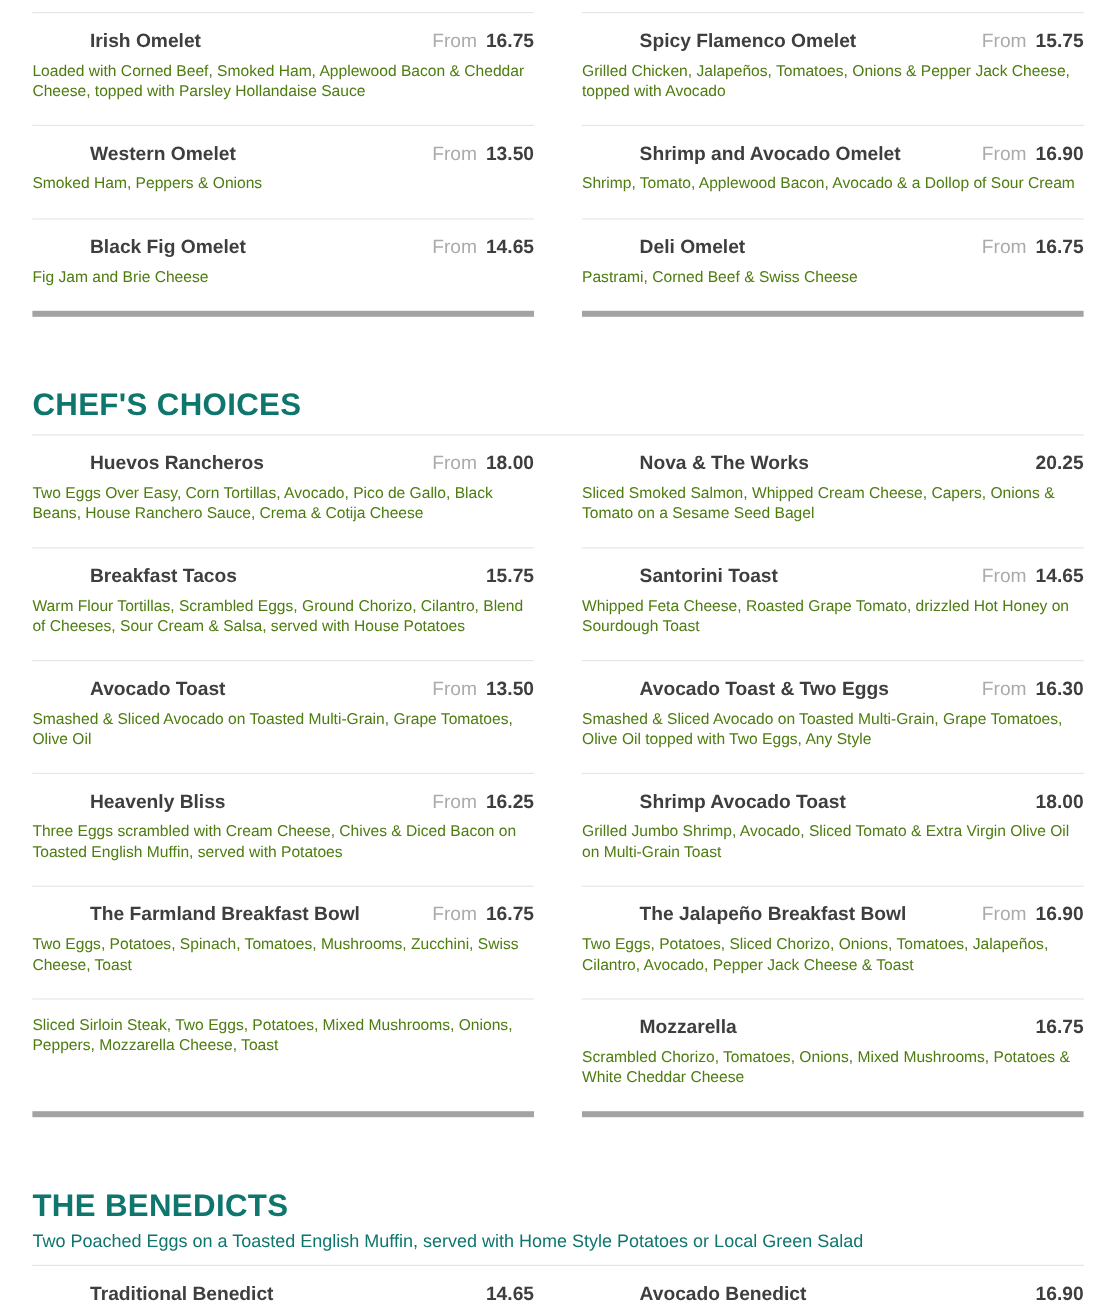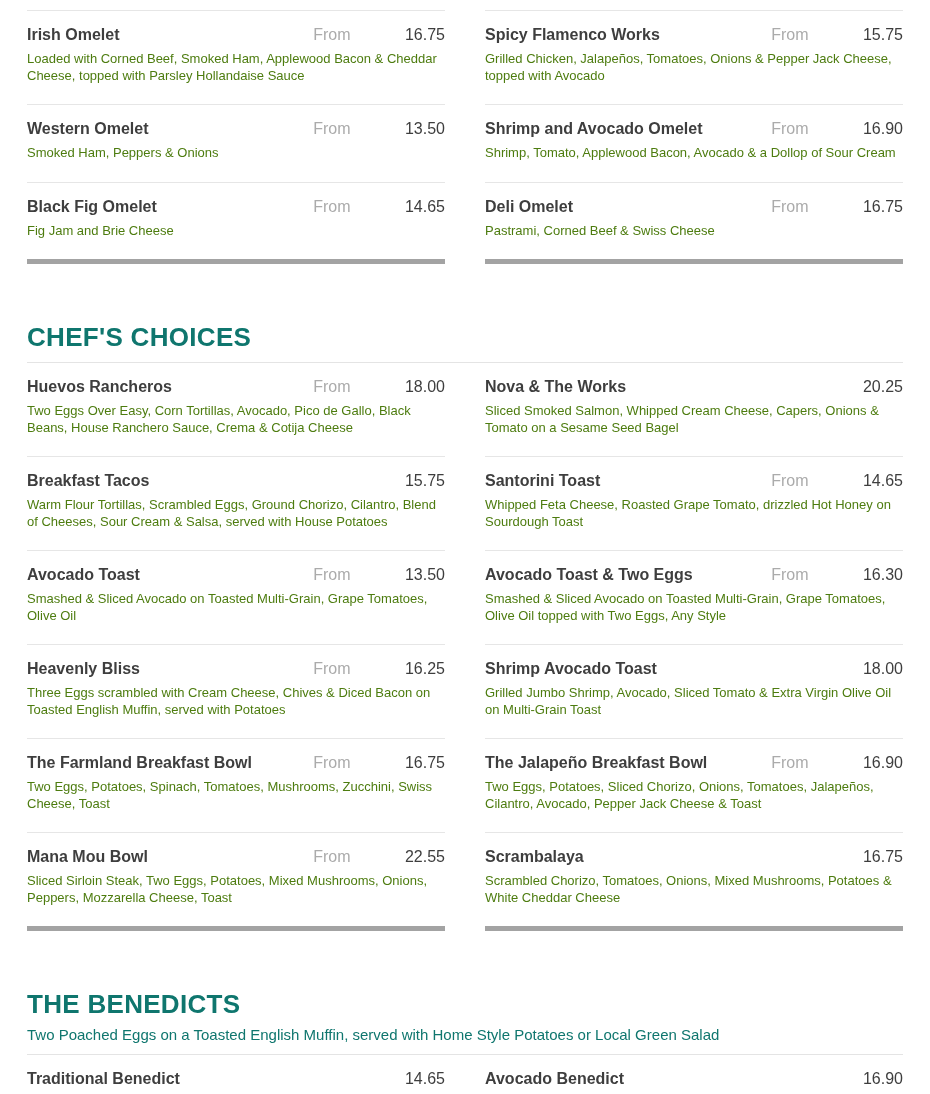--- a/index.html
+++ b/index.html
@@ -60,36 +60,36 @@
     justify-content: space-between;
     align-items: baseline;
     line-height: 21px;
     margin-bottom: 6px;
   }
   .item-name {
     font-size: 16px;
     font-weight: bold;
     color: #3e3e3e;
     padding-right: 10px;
+    margin-left: 48px;
   }
   .item-price {
     white-space: nowrap;
     flex-shrink: 0;
   }
   .from {
     font-size: 16px;
     color: #ababab;
     margin-right: 3px;
   }
   .from:empty { display: none; }
   .price {
     font-size: 16px;
-    font-weight: normal;
+    font-weight: bold;
     color: #3e3e3e;
-    margin-left: 47px;
   }
   .item-desc {
     font-size: 13px;
     line-height: 16.5px;
     color: #4d7c0f;
   }
 </style>
 </head>
 <body>
 
@@ -104,21 +104,21 @@
       <div class="item-price">
         <span class="from">From</span>
         <span class="price">16.75</span>
       </div>
     </div>
     <p class="item-desc">Loaded with Corned Beef, Smoked Ham, Applewood Bacon &amp; Cheddar Cheese, topped with Parsley Hollandaise Sauce</p>
   </article>
 
   <article class="menu-item">
     <div class="item-head">
-      <h3 class="item-name">Spicy Flamenco Works</h3>
+      <h3 class="item-name">Spicy Flamenco Omelet</h3>
       <div class="item-price">
         <span class="from">From</span>
         <span class="price">15.75</span>
       </div>
     </div>
     <p class="item-desc">Grilled Chicken, Jalapeños, Tomatoes, Onions &amp; Pepper Jack Cheese, topped with Avocado</p>
   </article>
 
   <article class="menu-item">
     <div class="item-head">
@@ -276,33 +276,26 @@
       <h3 class="item-name">The Jalapeño Breakfast Bowl</h3>
       <div class="item-price">
         <span class="from">From</span>
         <span class="price">16.90</span>
       </div>
     </div>
     <p class="item-desc">Two Eggs, Potatoes, Sliced Chorizo, Onions, Tomatoes, Jalapeños, Cilantro, Avocado, Pepper Jack Cheese &amp; Toast</p>
   </article>
 
   <article class="menu-item row-last">
-    <div class="item-head">
-      <h3 class="item-name">Mana Mou Bowl</h3>
-      <div class="item-price">
-        <span class="from">From</span>
-        <span class="price">22.55</span>
-      </div>
-    </div>
     <p class="item-desc">Sliced Sirloin Steak, Two Eggs, Potatoes, Mixed Mushrooms, Onions, Peppers, Mozzarella Cheese, Toast</p>
   </article>
 
   <article class="menu-item row-last">
     <div class="item-head">
-      <h3 class="item-name">Scrambalaya</h3>
+      <h3 class="item-name">Mozzarella</h3>
       <div class="item-price">
         
         <span class="price">16.75</span>
       </div>
     </div>
     <p class="item-desc">Scrambled Chorizo, Tomatoes, Onions, Mixed Mushrooms, Potatoes &amp; White Cheddar Cheese</p>
   </article>
 </div>
   </section>
 

